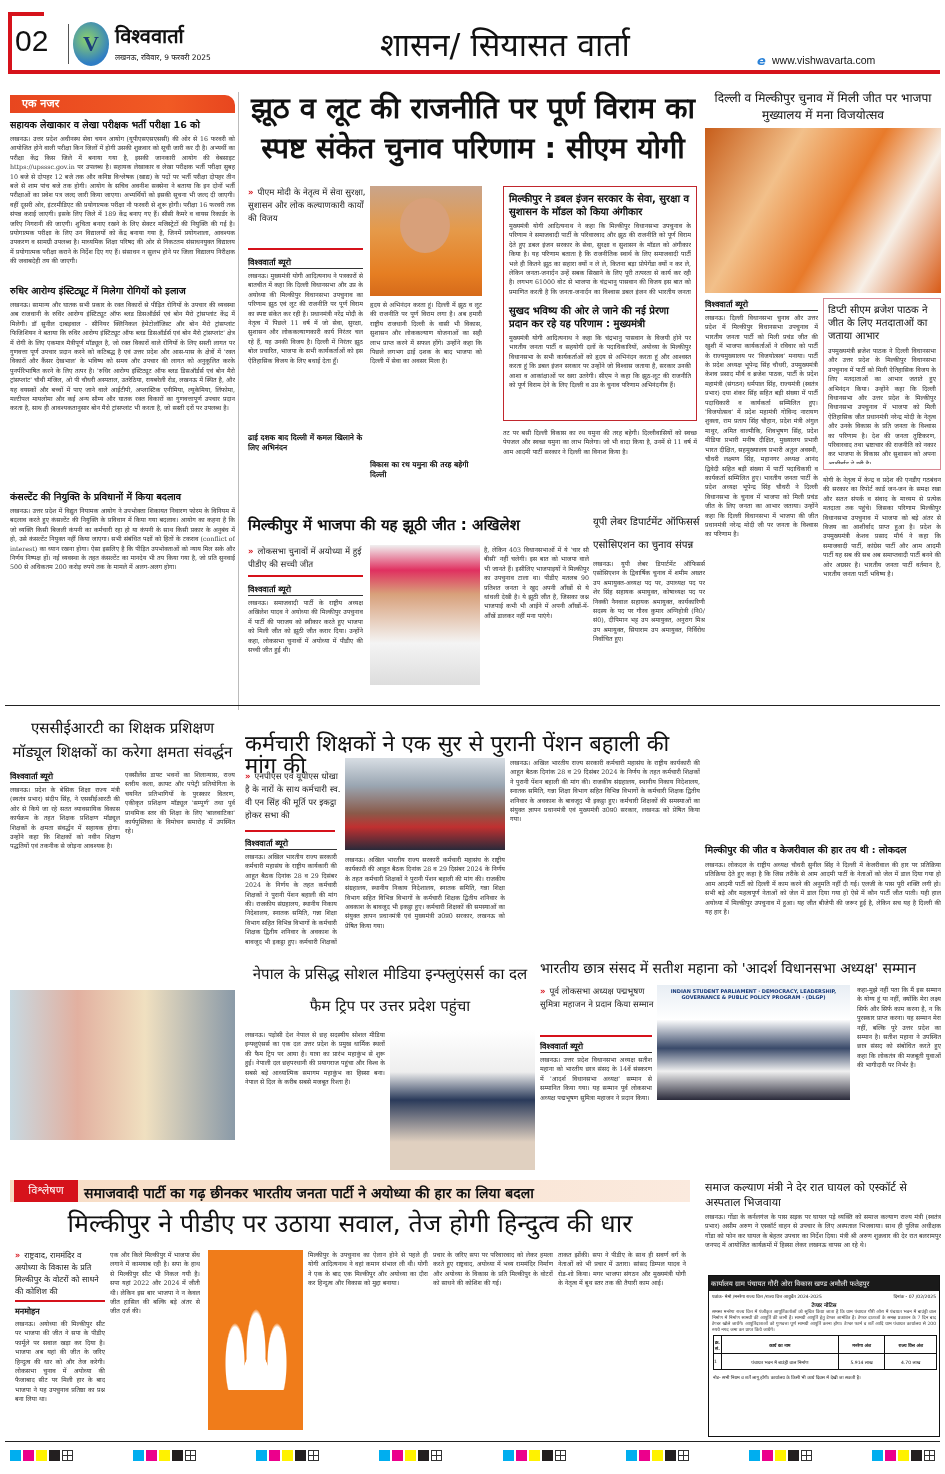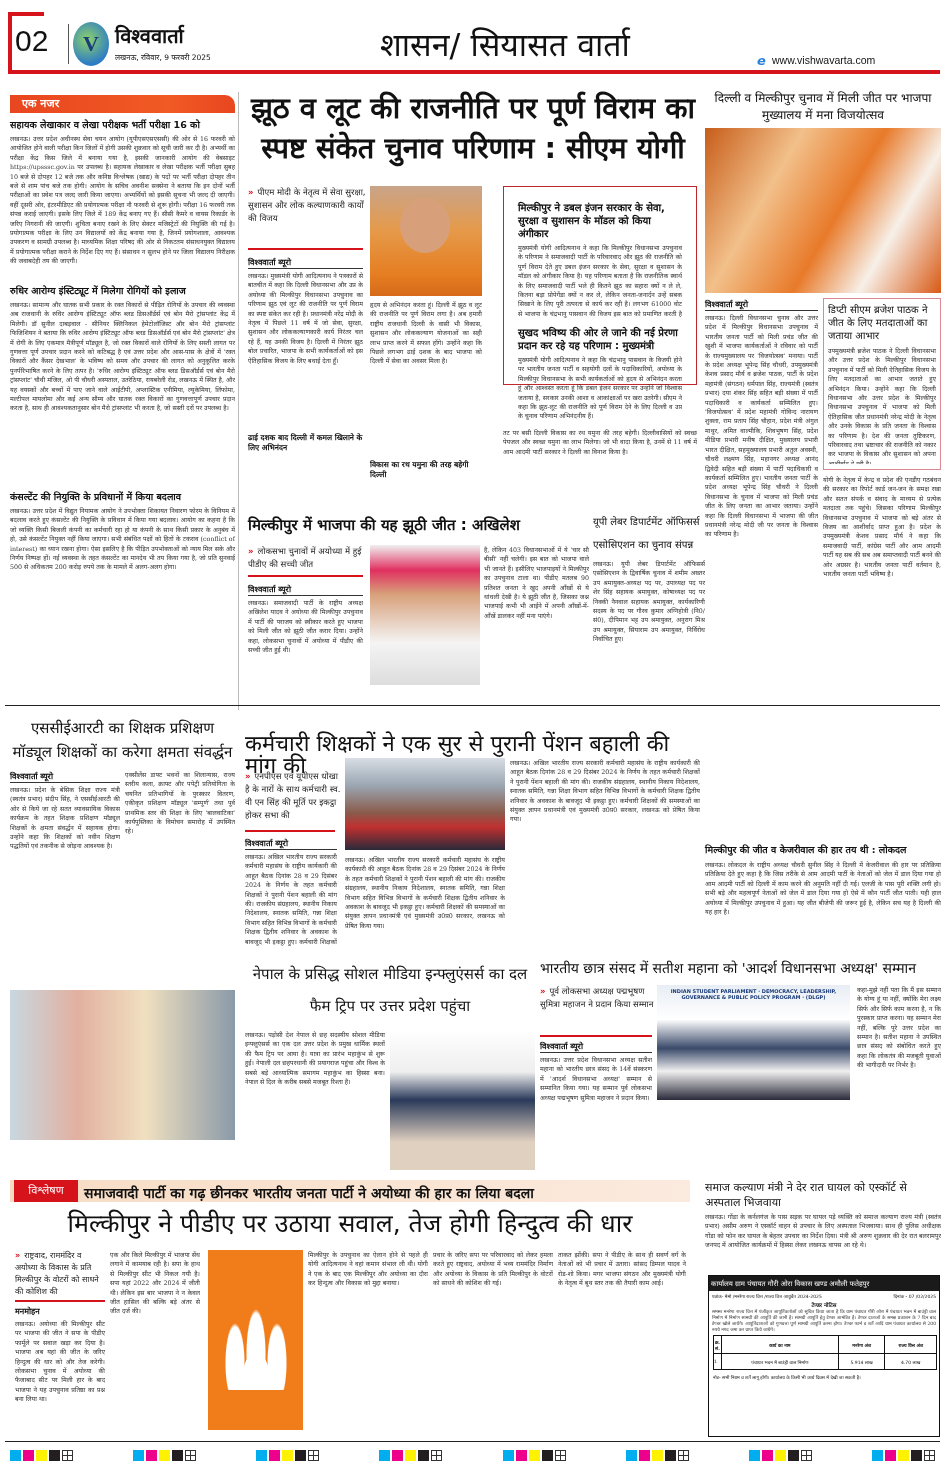--- a/index.html
+++ b/index.html
@@ -51,21 +51,21 @@
   <div class="txt" style="height:160px">लखनऊ। मुख्यमंत्री योगी आदित्यनाथ ने पत्रकारों से बातचीत में कहा कि दिल्ली विधानसभा और उप्र के अयोध्या की मिल्कीपुर विधानसभा उपचुनाव का परिणाम झूठ एवं लूट की राजनीति पर पूर्ण विराम का स्पष्ट संकेत कर रही है। प्रधानमंत्री नरेंद्र मोदी के नेतृत्व में पिछले 11 वर्ष में जो सेवा, सुरक्षा, सुशासन और लोककल्याणकारी कार्य निरंतर चल रहे हैं, यह उनकी विजय है। दिल्ली में निरंतर झूठ बोल प्रचारित, भाजपा के सभी कार्यकर्ताओं को इस ऐतिहासिक विजय के लिए बधाई देता हूँ।</div>
   <div class="hd" style="font-size:7.5px;line-height:10px;margin-top:2px">ढाई दशक बाद दिल्ली में कमल खिलाने के लिए अभिनंदन</div>
 </div>
 <div class="abs photo" style="left:370px;top:186px;width:112px;height:110px;background:linear-gradient(180deg,#c9a48a 0%,#e59a4a 40%,#e67e22 80%,#d66a1a)">
   <div style="position:absolute;left:30px;top:12px;width:50px;height:55px;border-radius:50%;background:#d8a07a"></div>
 </div>
 <div class="abs" style="left:370px;top:300px;width:112px">
   <div class="txt" style="height:160px">हृदय से अभिनंदन करता हूं। दिल्ली में झूठ व लूट की राजनीति पर पूर्ण विराम लगा है। अब हमारी राष्ट्रीय राजधानी दिल्ली के वासी भी विकास, सुशासन और लोककल्याण योजनाओं का सही लाभ प्राप्त करने में सफल होंगे। उन्होंने कहा कि पिछले लगभग ढाई दशक के बाद भाजपा को दिल्ली में सेवा का अवसर मिला है।</div>
   <div class="hd" style="font-size:7.5px;line-height:10px">विकास का रथ यमुना की तरह बहेगी दिल्ली</div>
 </div>
-<div class="abs box" style="left:503px;top:186px;width:194px;height:199px;padding:14px">
+<div class="abs box" style="left:503px;top:186px;width:194px;height:235px;padding:5px">
   <div class="hd" style="font-size:10px;line-height:13px">मिल्कीपुर ने डबल इंजन सरकार के सेवा, सुरक्षा व सुशासन के मॉडल को किया अंगीकार</div>
   <div class="txt" style="height:75px;margin-top:3px">मुख्यमंत्री योगी आदित्यनाथ ने कहा कि मिल्कीपुर विधानसभा उपचुनाव के परिणाम ने समाजवादी पार्टी के परिवारवाद और झूठ की राजनीति को पूर्ण विराम देते हुए डबल इंजन सरकार के सेवा, सुरक्षा व सुशासन के मॉडल को अंगीकार किया है। यह परिणाम बताता है कि राजनीतिक स्वार्थ के लिए समाजवादी पार्टी भले ही कितने झूठ का सहारा क्यों न ले ले, कितना बड़ा प्रोपेगेंडा क्यों न कर ले, लेकिन जनता-जनार्दन उन्हें सबक सिखाने के लिए पूरी तत्परता से कार्य कर रही है। लगभग 61000 वोट से भाजपा के चंद्रभानु पासवान की विजय इस बात को प्रमाणित करती है कि जनता-जनार्दन का विश्वास डबल इंजन की भारतीय जनता पार्टी सरकार व प्रधानमंत्री नरेंद्र मोदी जी के नेतृत्व में है।</div>
   <div class="hd" style="font-size:10px;line-height:13px;margin-top:8px">सुखद भविष्य की ओर ले जाने की नई प्रेरणा प्रदान कर रहे यह परिणाम : मुख्यमंत्री</div>
   <div class="txt" style="height:85px;margin-top:3px">मुख्यमंत्री योगी आदित्यनाथ ने कहा कि चंद्रभानु पासवान के विजयी होने पर भारतीय जनता पार्टी व सहयोगी दलों के पदाधिकारियों, अयोध्या के मिल्कीपुर विधानसभा के सभी कार्यकर्ताओं को हृदय से अभिनंदन करता हूं और आश्वस्त करता हूं कि डबल इंजन सरकार पर उन्होंने जो विश्वास जताया है, सरकार उनकी आशा व आकांक्षाओं पर खरा उतरेगी। सीएम ने कहा कि झूठ-लूट की राजनीति को पूर्ण विराम देने के लिए दिल्ली व उप्र के चुनाव परिणाम अभिनंदनीय हैं।</div>
 </div>
 <div class="abs txt" style="left:503px;top:428px;width:194px;height:65px">तट पर बसी दिल्ली विकास का रथ यमुना की तरह बहेगी। दिल्लीवासियों को स्वच्छ पेयजल और स्वच्छ यमुना का लाभ मिलेगा। जो भी वादा किया है, उनमें से 11 वर्ष में आम आदमी पार्टी सरकार ने दिल्ली का विनाश किया है।</div>
 
 <div class="abs hd" style="left:705px;top:90px;width:236px;font-size:12px;line-height:17px;text-align:center;font-weight:normal">दिल्ली व मिल्कीपुर चुनाव में मिली जीत पर भाजपा मुख्यालय में मना विजयोत्सव</div>
 <div class="abs photo" style="left:705px;top:128px;width:236px;height:165px;background:linear-gradient(120deg,#c75d1a,#f2c08a 30%,#e87a2a 55%,#f7f0e8 75%,#d85a16)"></div>
 <div class="abs" style="left:705px;top:298px;width:113px">

